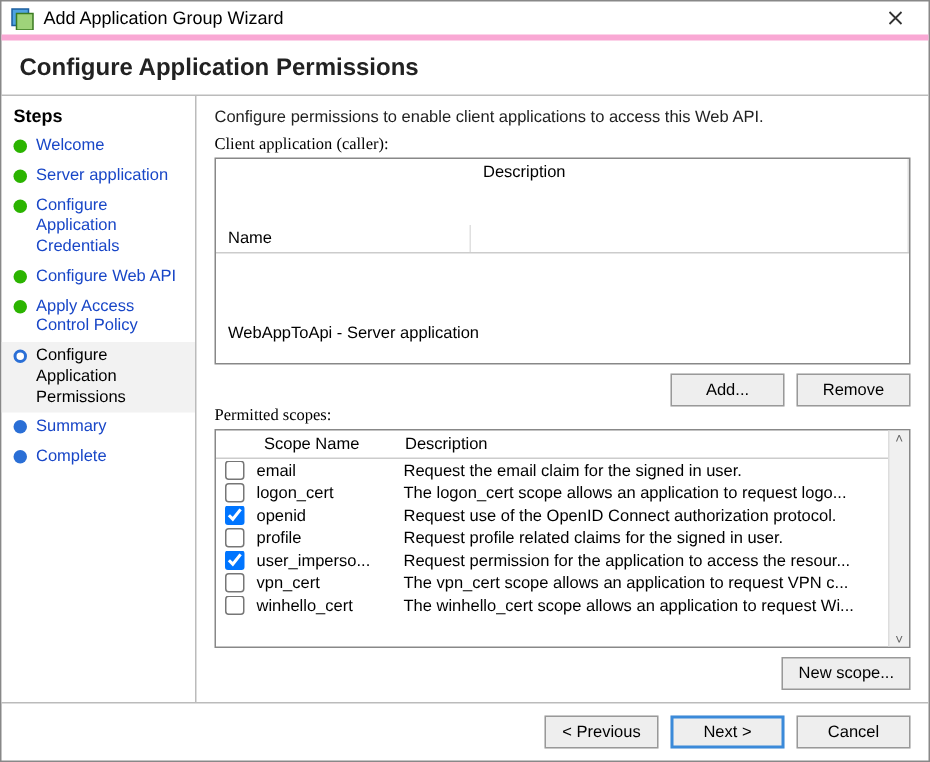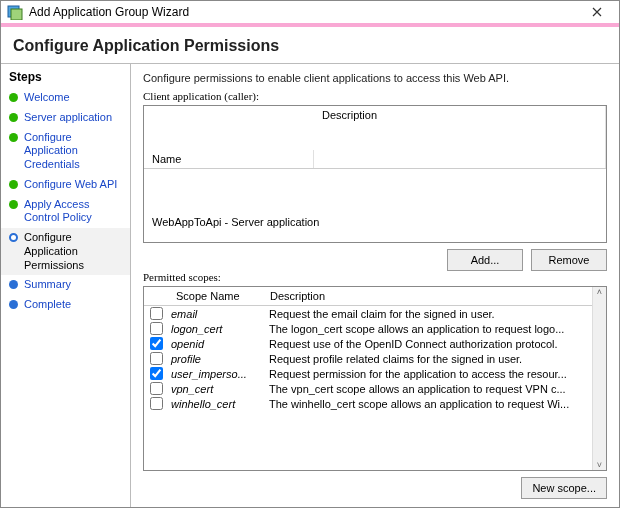--- a/index.html
+++ b/index.html
@@ -150,21 +150,21 @@
   .scope-row {
     display:flex;
     align-items:center;
     padding:1px 4px;
     gap:4px;
     white-space:nowrap;
   }
   .scope-row input[type=checkbox]{
     width:13px; height:13px; margin:0 2px;
   }
-  .sc-name { width:90px; overflow:hidden; text-overflow:ellipsis; padding-left:2px;font-style:italic;}
+  .sc-name { width:90px; overflow:hidden; text-overflow:ellipsis; padding-left:2px;}
   .sc-desc { flex:1; overflow:hidden; text-overflow:ellipsis; padding-left:6px;}
   .scroll-v {
     position:absolute; right:0; top:0; bottom:0; width:14px;
     background:#f0f0f0; border-left:1px solid #ddd;
     display:flex; flex-direction:column; align-items:center; justify-content:space-between;
     font-size:9px; color:#666;
   }
   .footer {
     border-top:1px solid #bbb;
     padding:8px 12px;
@@ -307,14 +307,19 @@
           <span>˅</span>
         </div>
       </div>
 
       <div class="btn-row">
         <div class="btn">New scope...</div>
       </div>
     </div>
   </div>
 
+  <div class="footer">
+    <div class="btn">&lt; Previous</div>
+    <div class="btn btn-primary">Next &gt;</div>
+    <div class="btn">Cancel</div>
+  </div>
 
 </div>
 
 </body></html>

